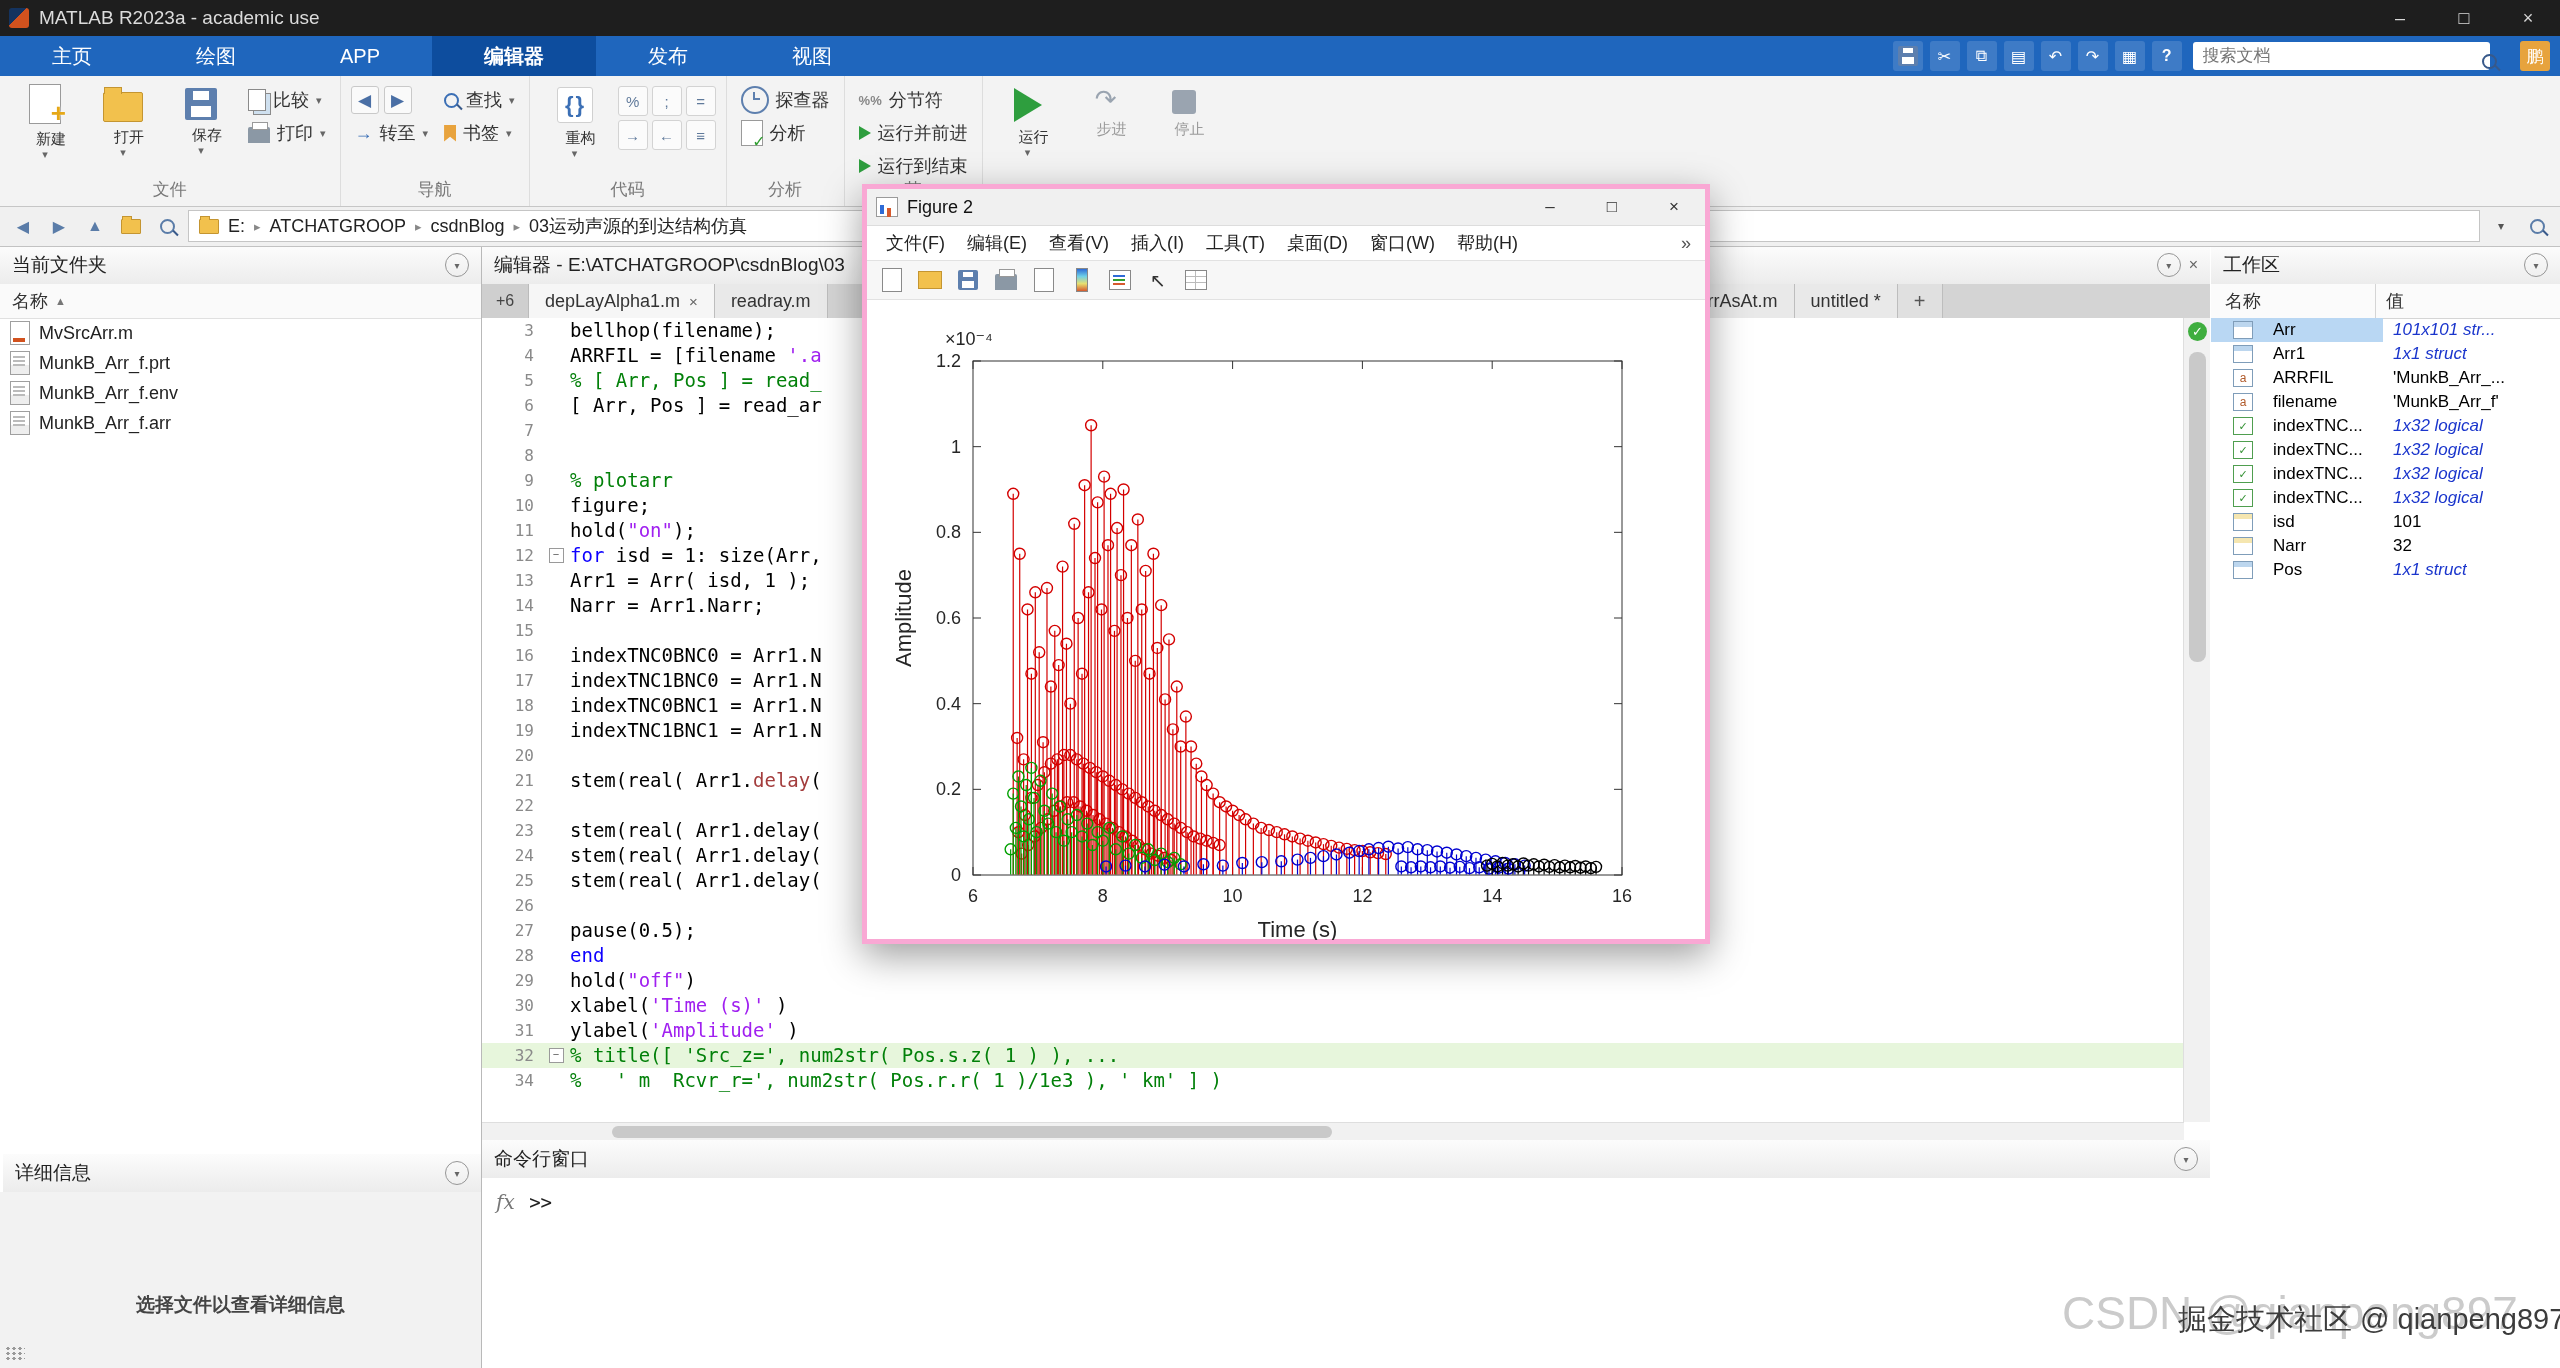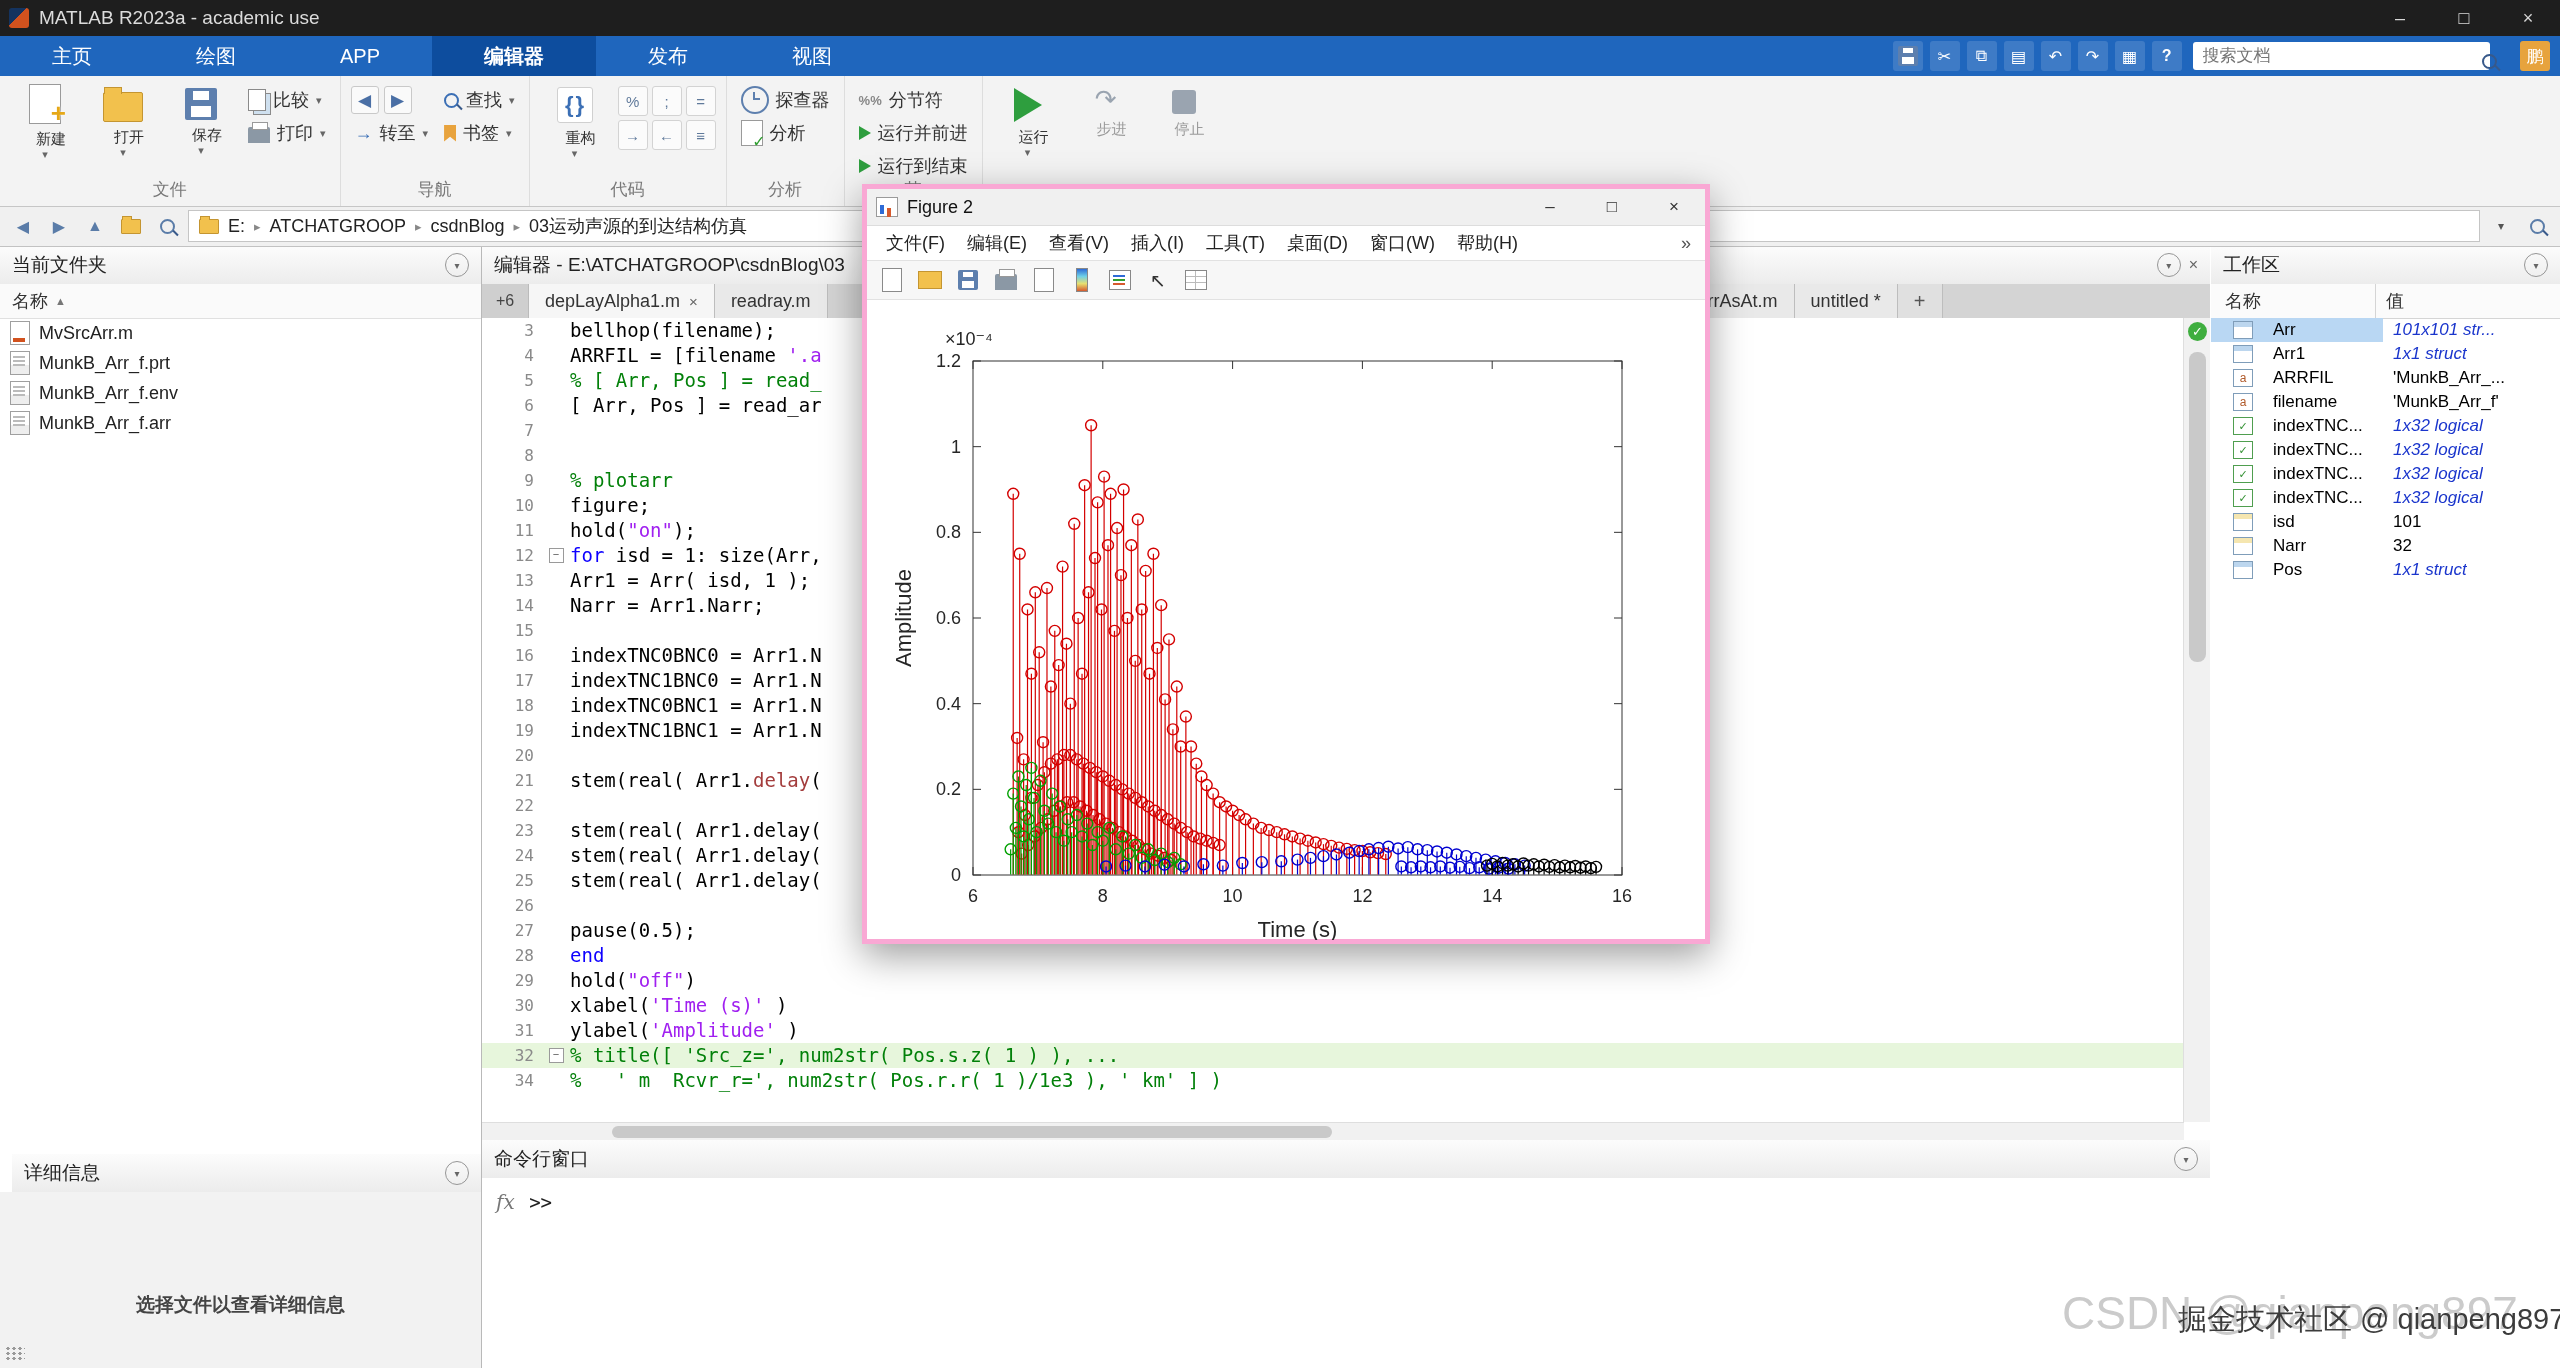--- a/index.html
+++ b/index.html
@@ -116,21 +116,21 @@
   .cf-cols{position:absolute;left:0;top:38px;right:0;height:34px;background:#fafafa;
            border-bottom:1px solid #e0e0e0;display:flex;align-items:center;padding:0 12px;
            font-size:18px;color:#333;}
   .sort-arrow{font-size:11px;color:#777;margin-left:7px;}
   .file-list{position:absolute;left:0;top:72px;right:0;height:836px;overflow:hidden;}
   .file-row{height:30px;display:flex;align-items:center;gap:9px;padding:0 10px;font-size:18px;color:#222;}
   .fi{width:18px;height:22px;background:#fff;border:1px solid #9f9f9f;position:relative;flex:none;}
   .fi-m::after{content:'';position:absolute;left:2px;bottom:2px;width:12px;height:4px;background:#d2521e;}
   .fi-gen{border-style:solid;background:linear-gradient(#fff 60%,#eee 60%);}
   .fi-gen::after{content:'';position:absolute;left:2px;top:4px;width:12px;height:2px;background:#bbb;box-shadow:0 4px 0 #bbb,0 8px 0 #bbb;}
-  .details-header{position:absolute;left:12px;top:908px;right:0;}
+  .details-header{position:absolute;left:3px;top:908px;right:0;}
   .details-body{position:absolute;left:0;top:946px;right:0;bottom:0;background:#f2f2f2;}
   .details-empty{margin-top:100px;text-align:center;font-size:19px;font-weight:bold;color:#444;}
 
   
   .editor-panel{position:absolute;left:482px;top:246px;width:1728px;bottom:0;background:#fff;}
   .ed-tabs{position:absolute;left:0;top:38px;right:0;height:34px;background:#d4d4d4;
            border-bottom:1px solid #b5b5b5;display:flex;align-items:stretch;overflow:hidden;}
   .tab-overflow{width:46px;display:flex;align-items:center;justify-content:center;font-size:16px;
                 color:#444;background:#cfcfcf;border-right:1px solid #bbb;}
   .etab{display:flex;align-items:center;gap:9px;padding:0 16px;font-size:18px;color:#333;

